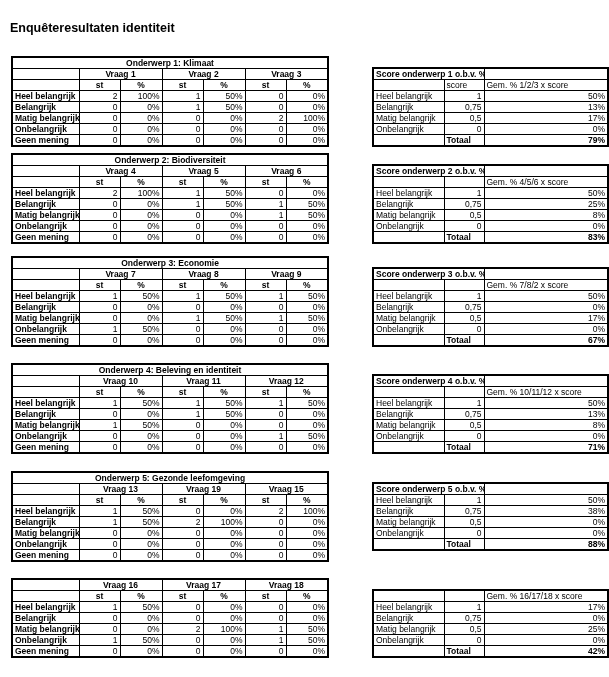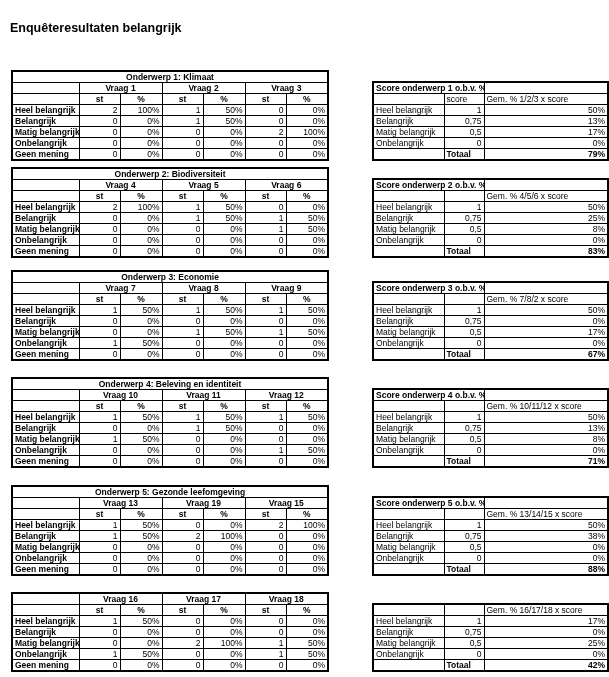--- a/index.html
+++ b/index.html
@@ -4,21 +4,21 @@
 <style>
   html,body{margin:0;padding:0;}
   body{
     width:609px;height:677px;background:#ffffff;position:relative;
     font-family:"Liberation Sans", sans-serif;color:#000;
   }
   .page-title{
     position:absolute;left:10px;top:21px;
     font-size:12.5px;font-weight:bold;white-space:nowrap;
   }
-  #blocks .block{position:absolute;left:0;width:609px;height:92px;margin-top:14px;}
+  #blocks .block{position:absolute;left:0;width:609px;height:92px;}
   #blocks .block:nth-of-type(1){top:56px;}
   #blocks .block:nth-of-type(2){top:153px;}
   #blocks .block:nth-of-type(3){top:256px;}
   #blocks .block:nth-of-type(4){top:363px;text-decoration:underline;}
   #blocks .block:nth-of-type(5){top:471px;}
   #blocks .block:nth-of-type(6){top:578px;}
   table.tbl{
     border-collapse:collapse;table-layout:fixed;
     border:2px solid #000;font-size:8.5px;position:absolute;
   }
@@ -35,21 +35,21 @@
   .s-label{width:71px;}
   .s-score{width:40px;}
   .s-gem{width:124px;}
   .b{font-weight:bold;}
   .c{text-align:center;}
   .r{text-align:right;}
 </style>
 </head>
 <body>
 
-<div class="page-title">Enquêteresultaten belangrijk</div>
+<div class="page-title">Enquêteresultaten identiteit</div>
 
 <div id="blocks">
   <section class="block">
 
     <table class="tbl topic-table">
       <colgroup>
         <col class="c-label">
           <col class="c-st">
           <col class="c-pct">
           <col class="c-st">
@@ -629,25 +629,20 @@
         <col class="s-label">
           <col class="s-score">
           <col class="s-gem">
       </colgroup>
       <tbody>
         <tr>
           <td colspan="2" class="b">Score onderwerp 5 o.b.v. %</td>
           <td></td>
         </tr>
         <tr>
-          <td></td>
-          <td></td>
-          <td>Gem. % 13/14/15 x score</td>
-        </tr>
-        <tr>
           <td>Heel belangrijk</td>
           <td class="r">1</td>
           <td class="r">50%</td>
         </tr>
         <tr>
           <td>Belangrijk</td>
           <td class="r">0,75</td>
           <td class="r">38%</td>
         </tr>
         <tr>

